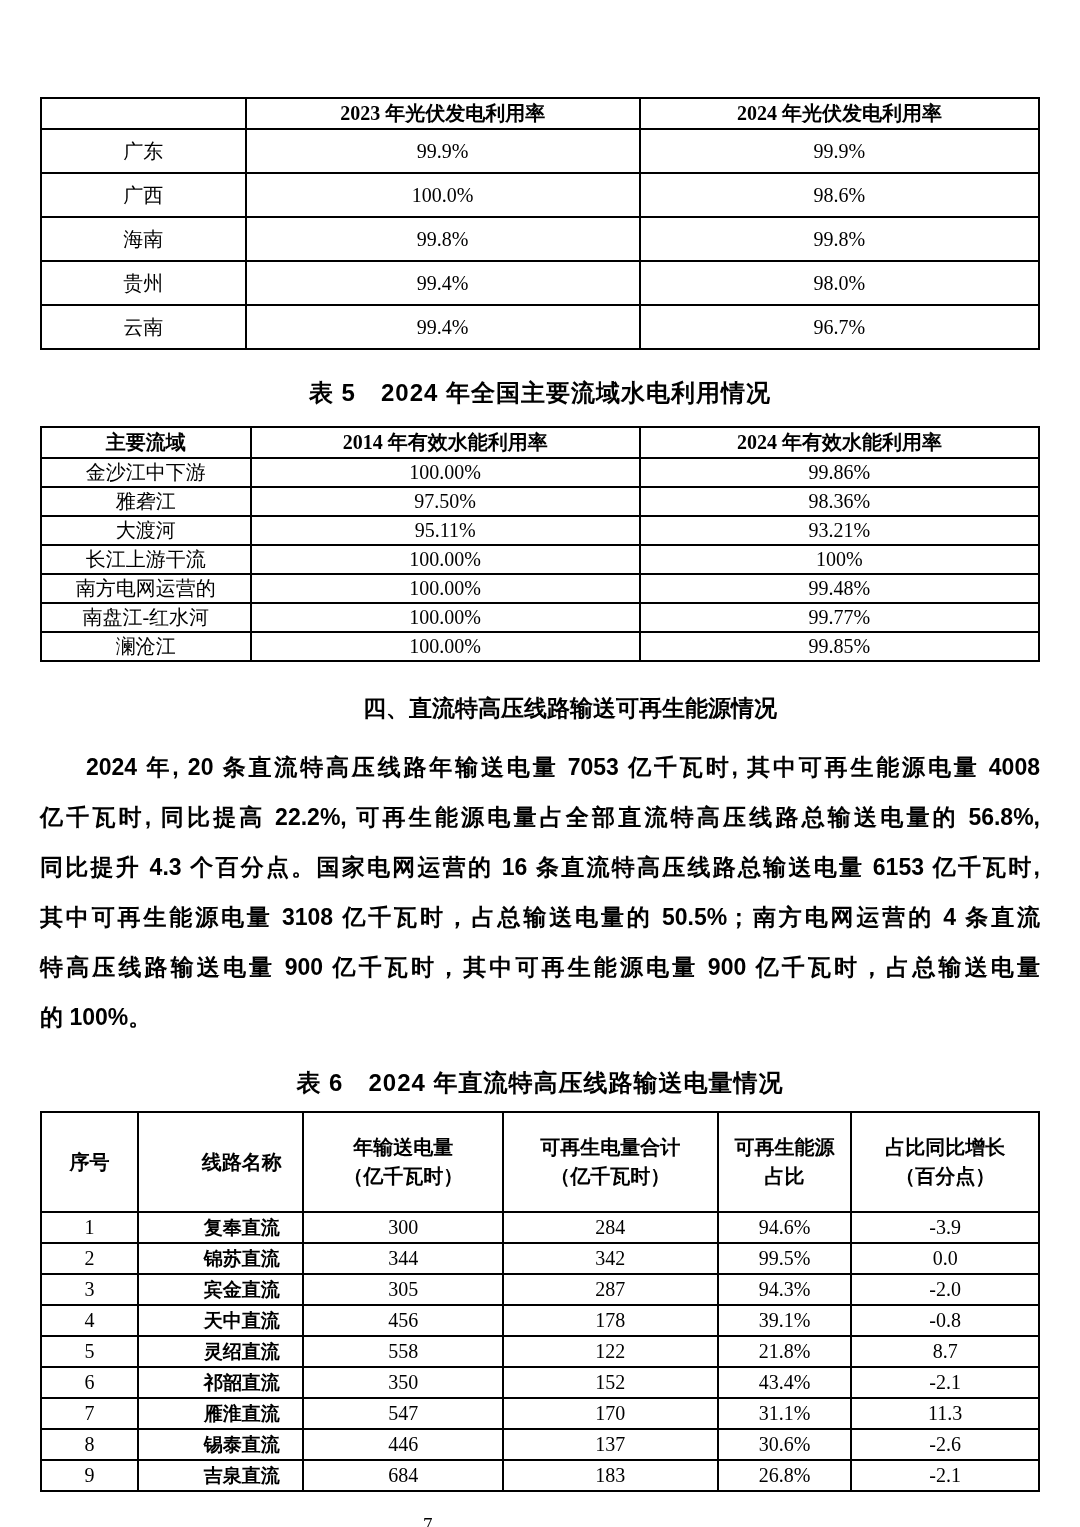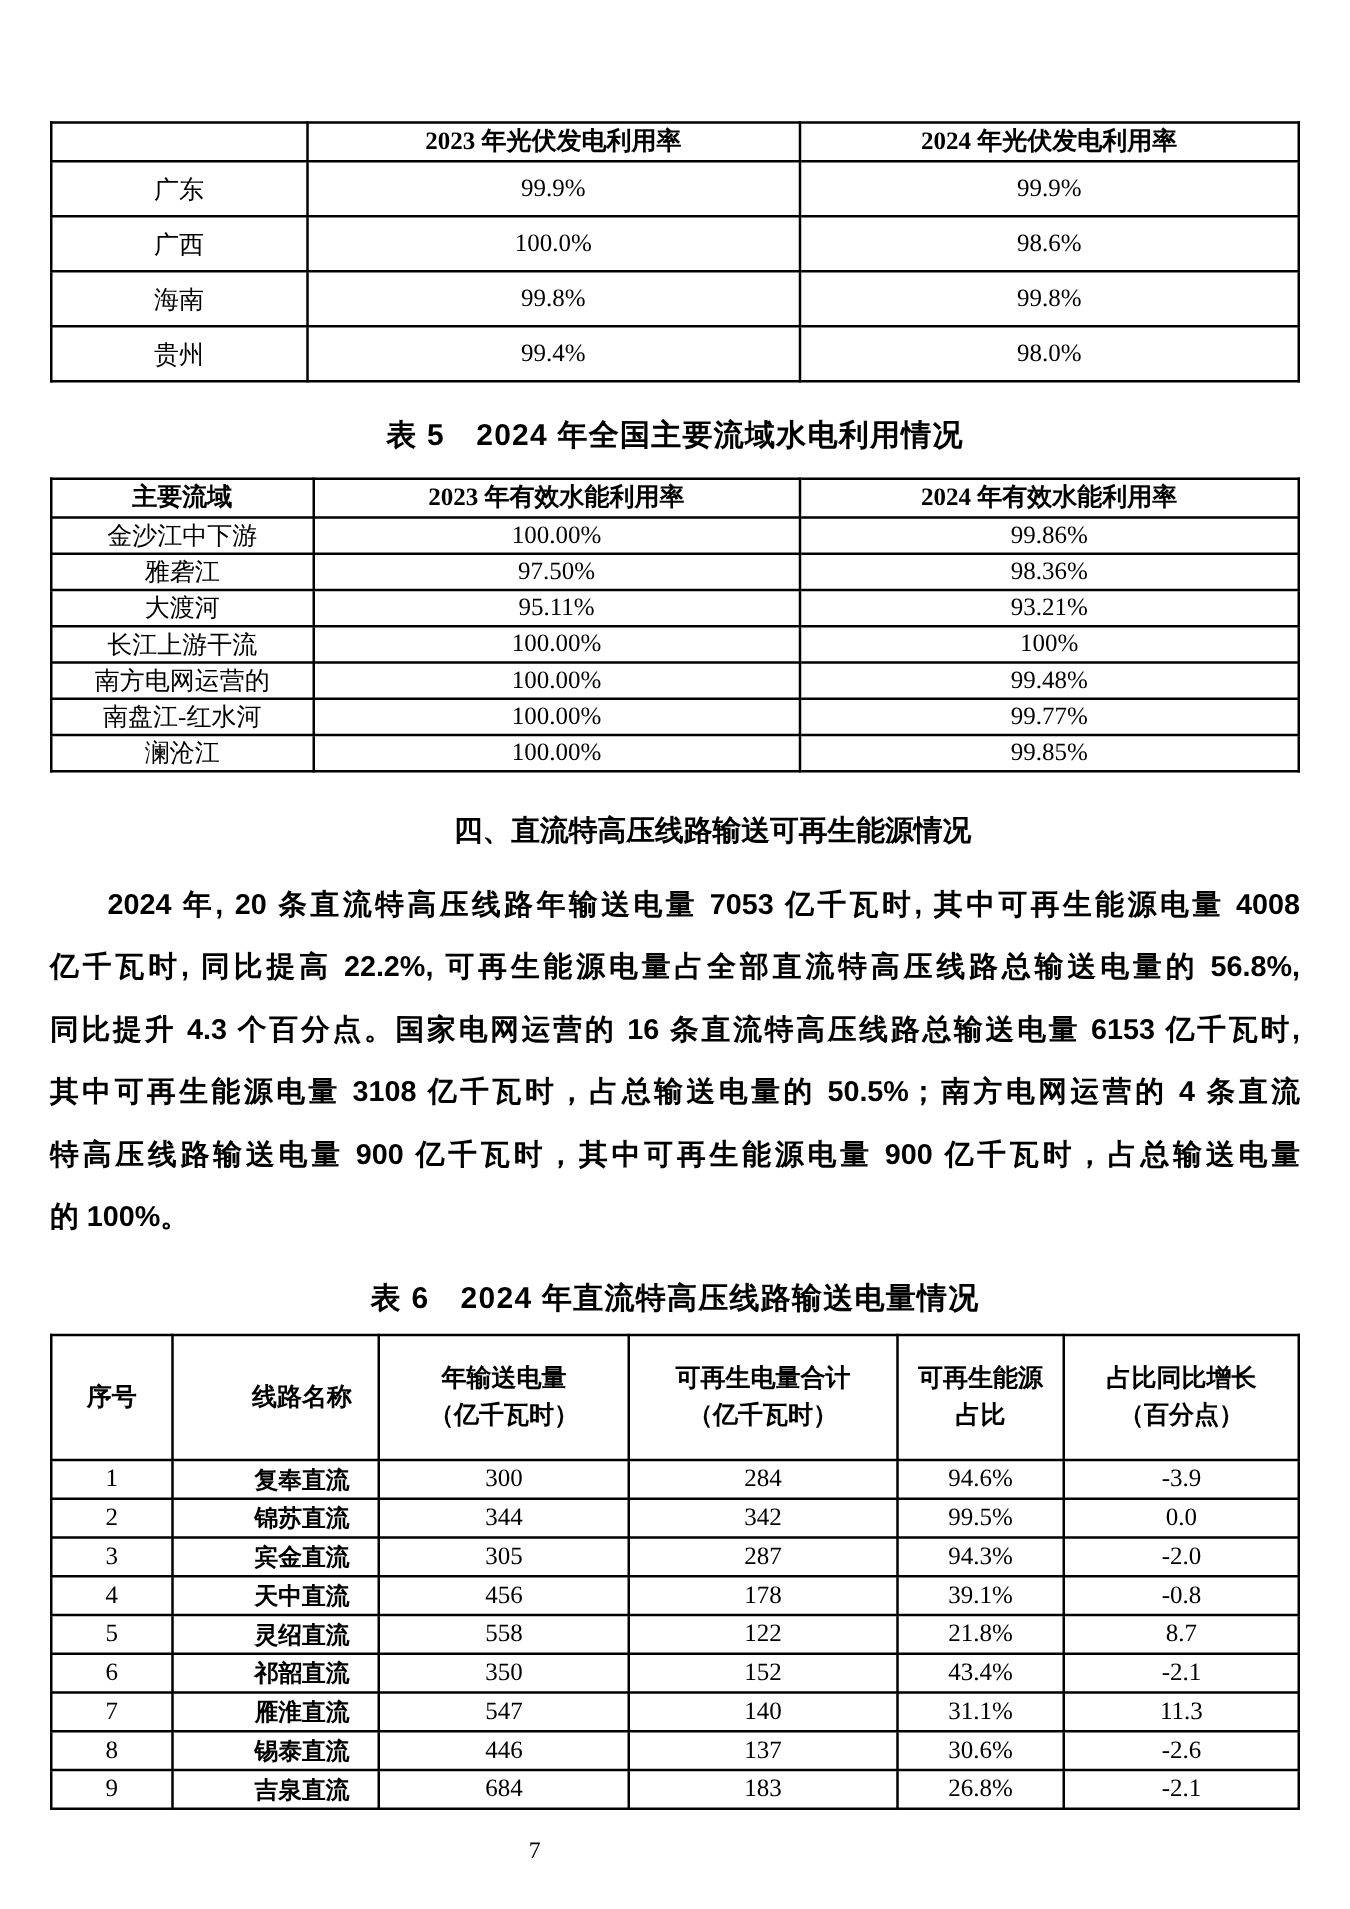--- a/index.html
+++ b/index.html
@@ -135,30 +135,35 @@
           <tr>
             <td class="c0">海南</td>
             <td class="c1">99.8%</td>
             <td class="c2">99.8%</td>
           </tr>
           <tr>
             <td class="c0">贵州</td>
             <td class="c1">99.4%</td>
             <td class="c2">98.0%</td>
           </tr>
+          <tr>
+            <td class="c0">云南</td>
+            <td class="c1">99.4%</td>
+            <td class="c2">96.7%</td>
+          </tr>
         </tbody>
       </table>
 
     <div id="title5" class="table-title">表 5　2024 年全国主要流域水电利用情况</div>
 
     <table id="table5" class="doc-table">
         <thead>
           <tr>
             <th class="c0">主要流域</th>
-            <th class="c1">2023 年有效水能利用率</th>
+            <th class="c1">2014 年有效水能利用率</th>
             <th class="c2">2024 年有效水能利用率</th>
           </tr>
         </thead>
         <tbody>
           <tr>
             <td class="c0">金沙江中下游</td>
             <td class="c1">100.00%</td>
             <td class="c2">99.86%</td>
           </tr>
           <tr>
@@ -268,21 +273,21 @@
             <td class="c1">祁韶直流</td>
             <td class="c2">350</td>
             <td class="c3">152</td>
             <td class="c4">43.4%</td>
             <td class="c5">-2.1</td>
           </tr>
           <tr>
             <td class="c0">7</td>
             <td class="c1">雁淮直流</td>
             <td class="c2">547</td>
-            <td class="c3">140</td>
+            <td class="c3">170</td>
             <td class="c4">31.1%</td>
             <td class="c5">11.3</td>
           </tr>
           <tr>
             <td class="c0">8</td>
             <td class="c1">锡泰直流</td>
             <td class="c2">446</td>
             <td class="c3">137</td>
             <td class="c4">30.6%</td>
             <td class="c5">-2.6</td>

